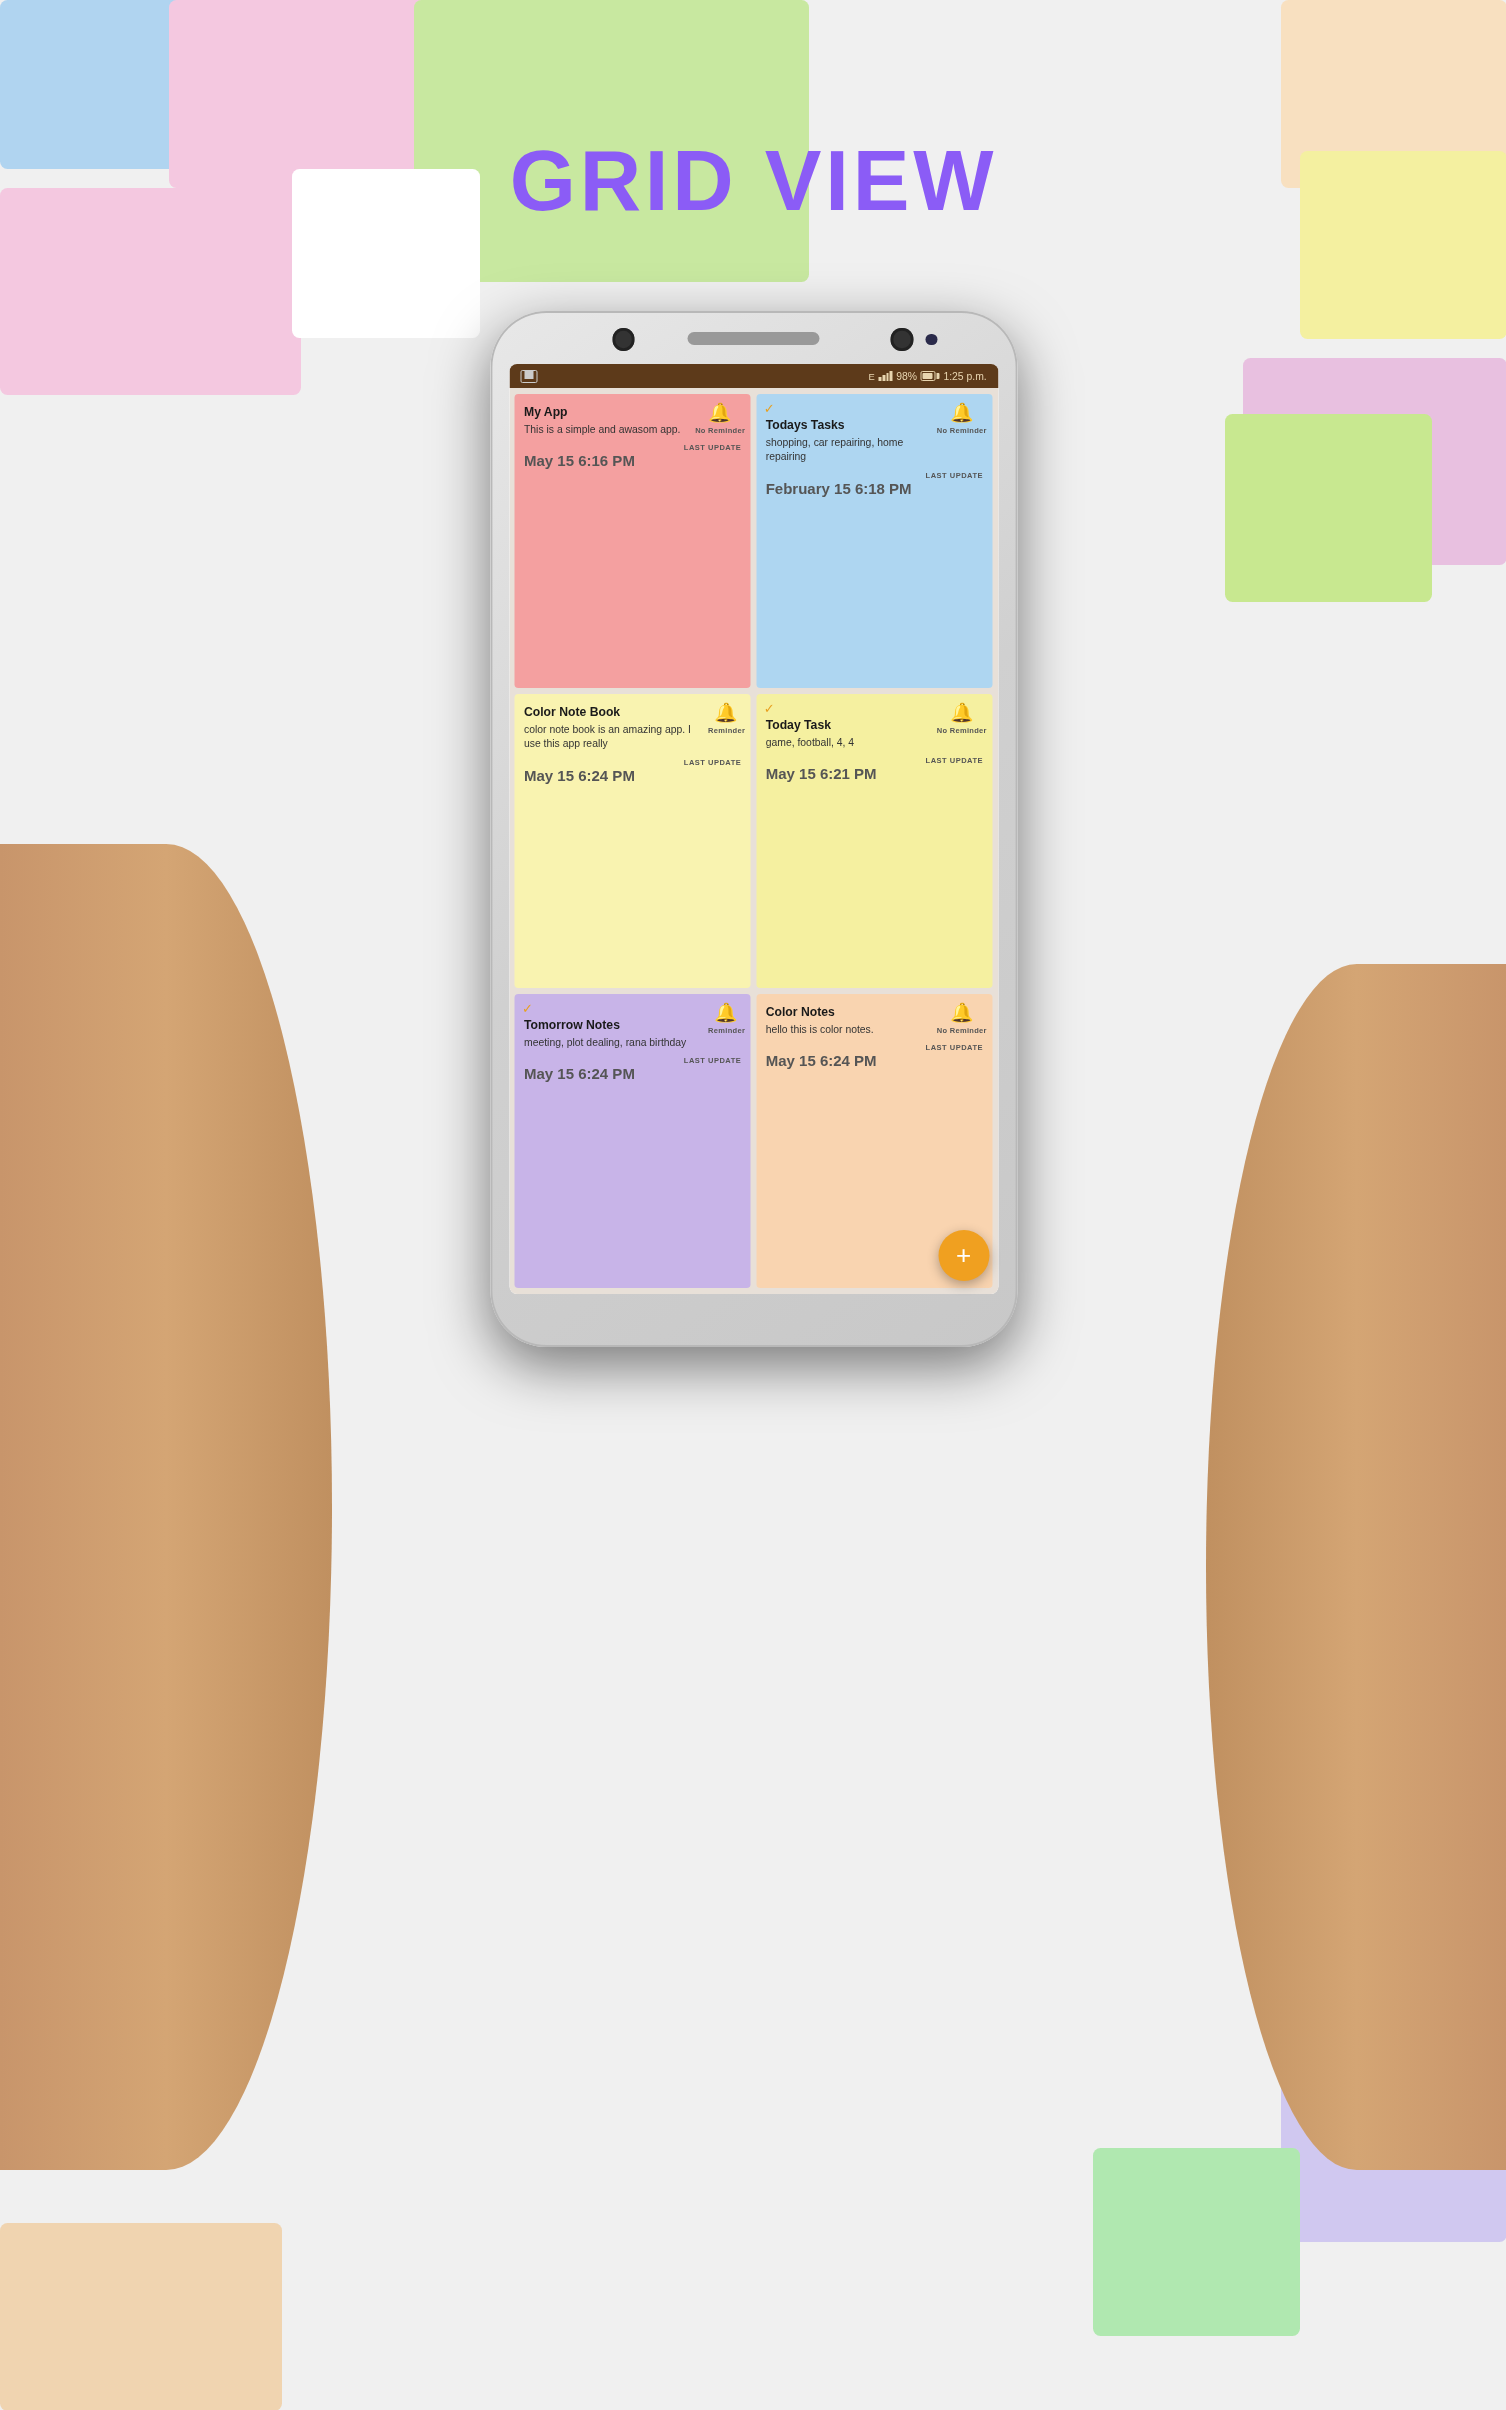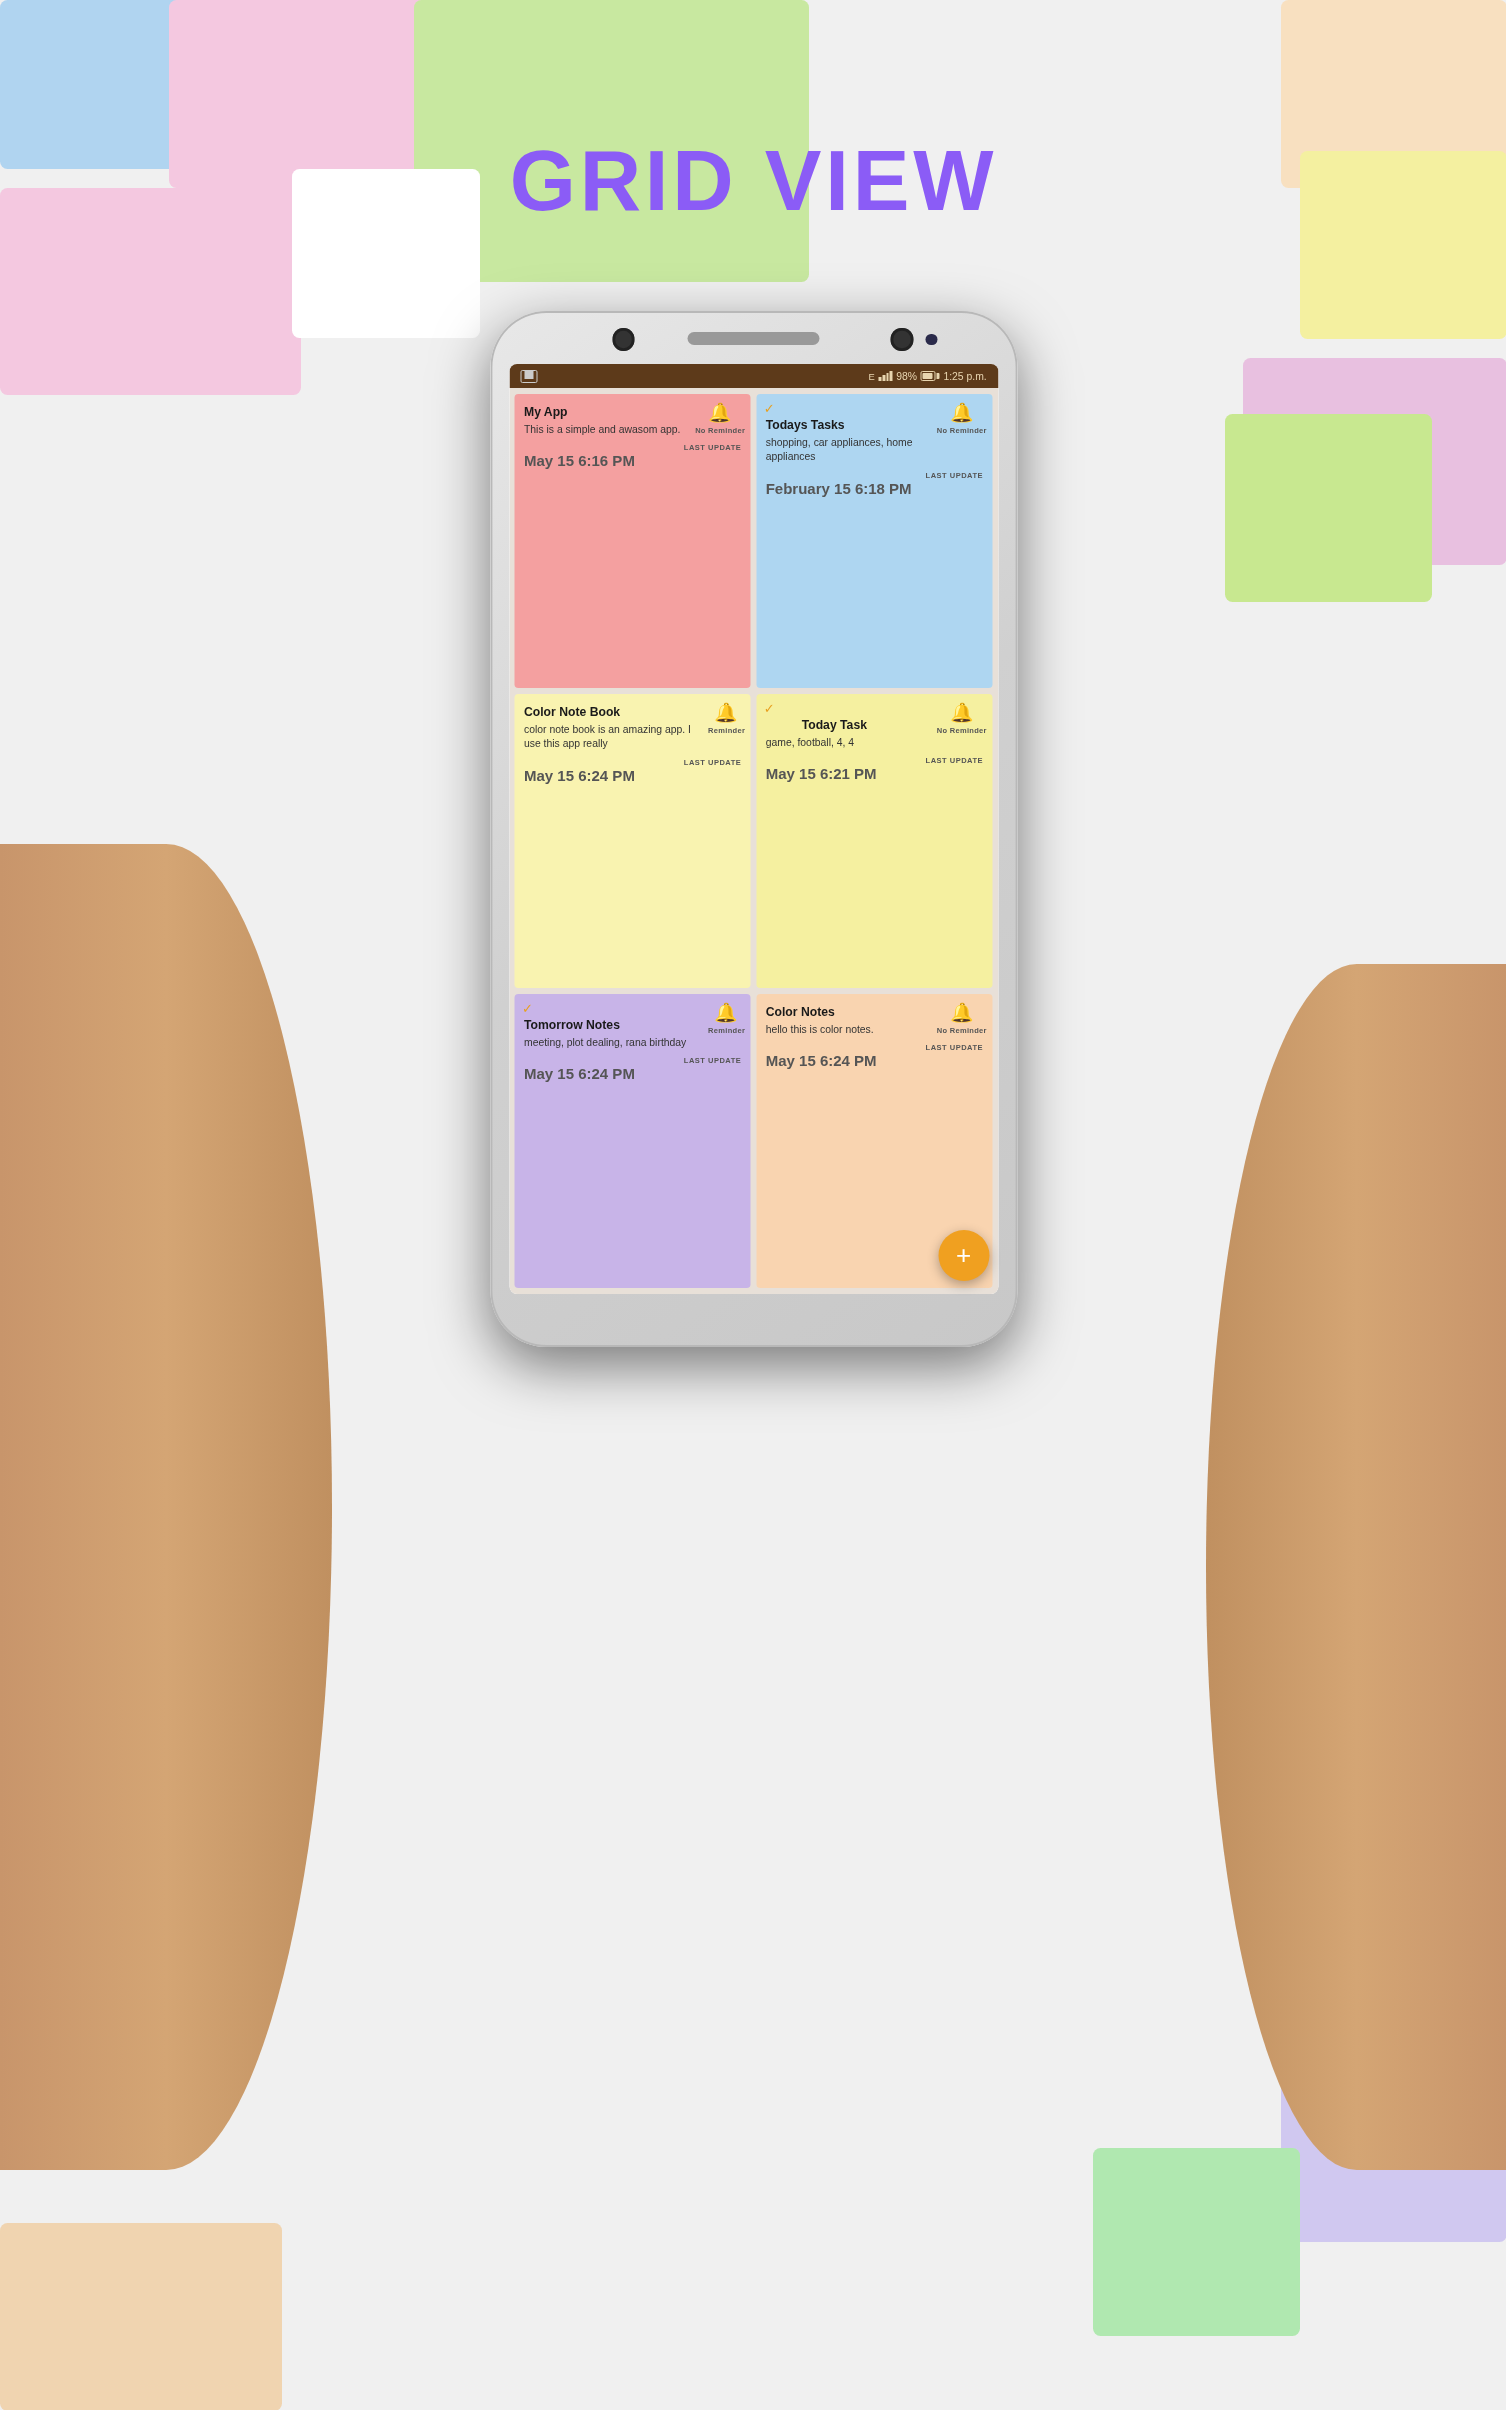--- a/index.html
+++ b/index.html
@@ -421,21 +421,21 @@
         </div>
       </div>
 
       <div class="note-card blue">
         <span class="note-check" style="color:#e8a020;">✓</span>
         <div class="note-bell-area">
           <span class="note-bell">🔔</span>
           <span class="note-reminder-label">No Reminder</span>
         </div>
         <div class="note-title" style="padding-top:13px;">Todays Tasks</div>
-        <div class="note-body">shopping, car appliances, home appliances</div>
+        <div class="note-body">shopping, car repairing, home repairing</div>
         <div class="note-last-update">
           <div class="note-last-update-label">LAST UPDATE</div>
           <div class="note-last-update-date">February 15 6:18 PM</div>
         </div>
       </div>
 
       <div class="note-card yellow">
         <div class="note-bell-area">
           <span class="note-bell">🔔</span>
           <span class="note-reminder-label">Reminder</span>
@@ -447,21 +447,21 @@
           <div class="note-last-update-date">May 15 6:24 PM</div>
         </div>
       </div>
 
       <div class="note-card yellow2">
         <span class="note-check" style="color:#e8a020;">✓</span>
         <div class="note-bell-area">
           <span class="note-bell">🔔</span>
           <span class="note-reminder-label">No Reminder</span>
         </div>
-        <div class="note-title" style="padding-top:13px;margin-left:36px;">Today Task</div>
+        <div class="note-title" style="padding-top:13px;">Today Task</div>
         <div class="note-body">game, football, 4, 4</div>
         <div class="note-last-update">
           <div class="note-last-update-label">LAST UPDATE</div>
           <div class="note-last-update-date">May 15 6:21 PM</div>
         </div>
       </div>
 
       <div class="note-card purple">
         <span class="note-check" style="color:#e8a020;">✓</span>
         <div class="note-bell-area">

